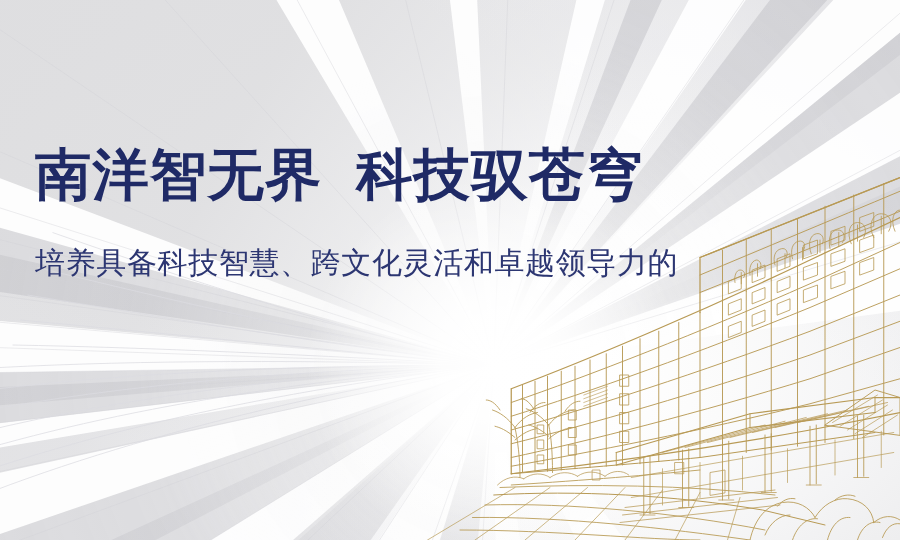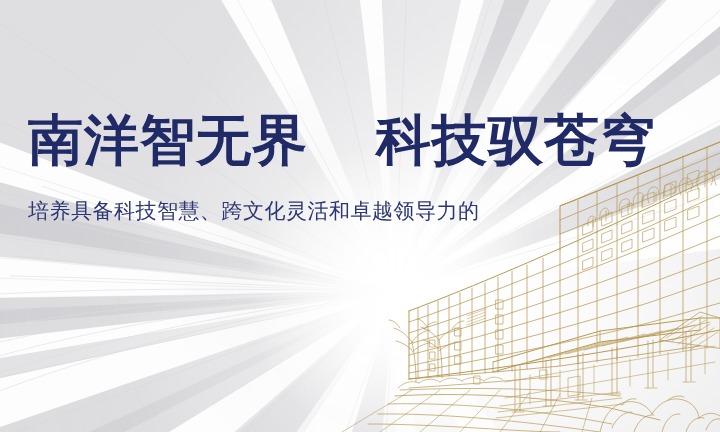--- a/index.html
+++ b/index.html
@@ -74,34 +74,34 @@
       rgba(255,255,255,0.55) 58%,
       rgba(255,255,255,0) 100%);
     pointer-events: none;
   }
 
   
   .headline {
     position: absolute;
     left: 28px;
     top: 116px;
-    font-family: Liberation Mono, monospace;
-    font-size: 55px;
+    font-family: Liberation Sans, sans-serif;
+    font-size: 45px;
     font-weight: 700;
     line-height: 1.05;
     letter-spacing: 1px;
     color: #1f2a66;
     white-space: pre;
     margin: 0;
   }
   .subtitle {
     position: absolute;
     left: 28px;
     top: 192px;
-    font-size: 21px;
+    font-size: 24px;
     font-weight: 400;
     line-height: 38px;
     letter-spacing: 0.5px;
     color: #2c3672;
     margin: 0;
   }
   .subtitle div { white-space: pre; }
 </style>
 </head>
 <body>

